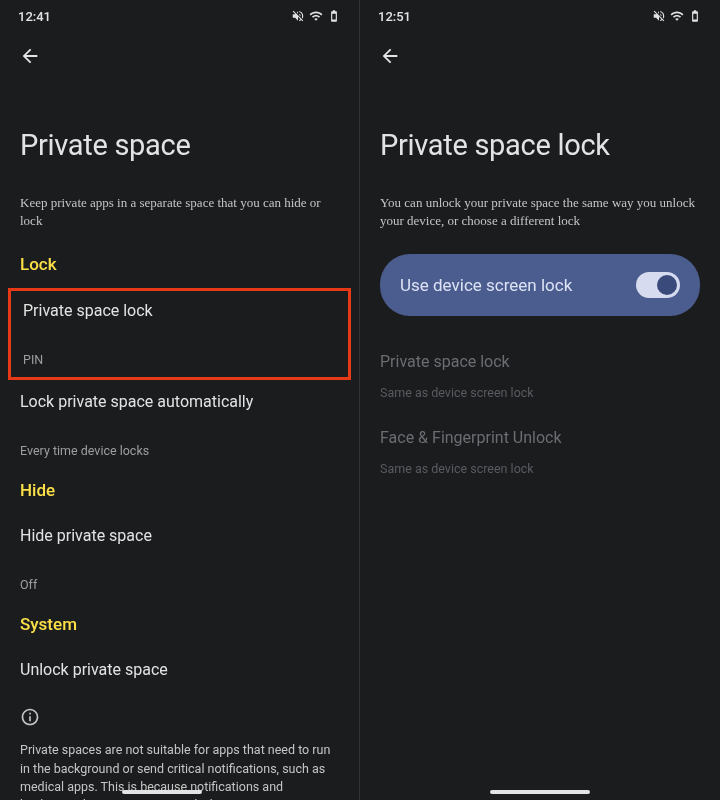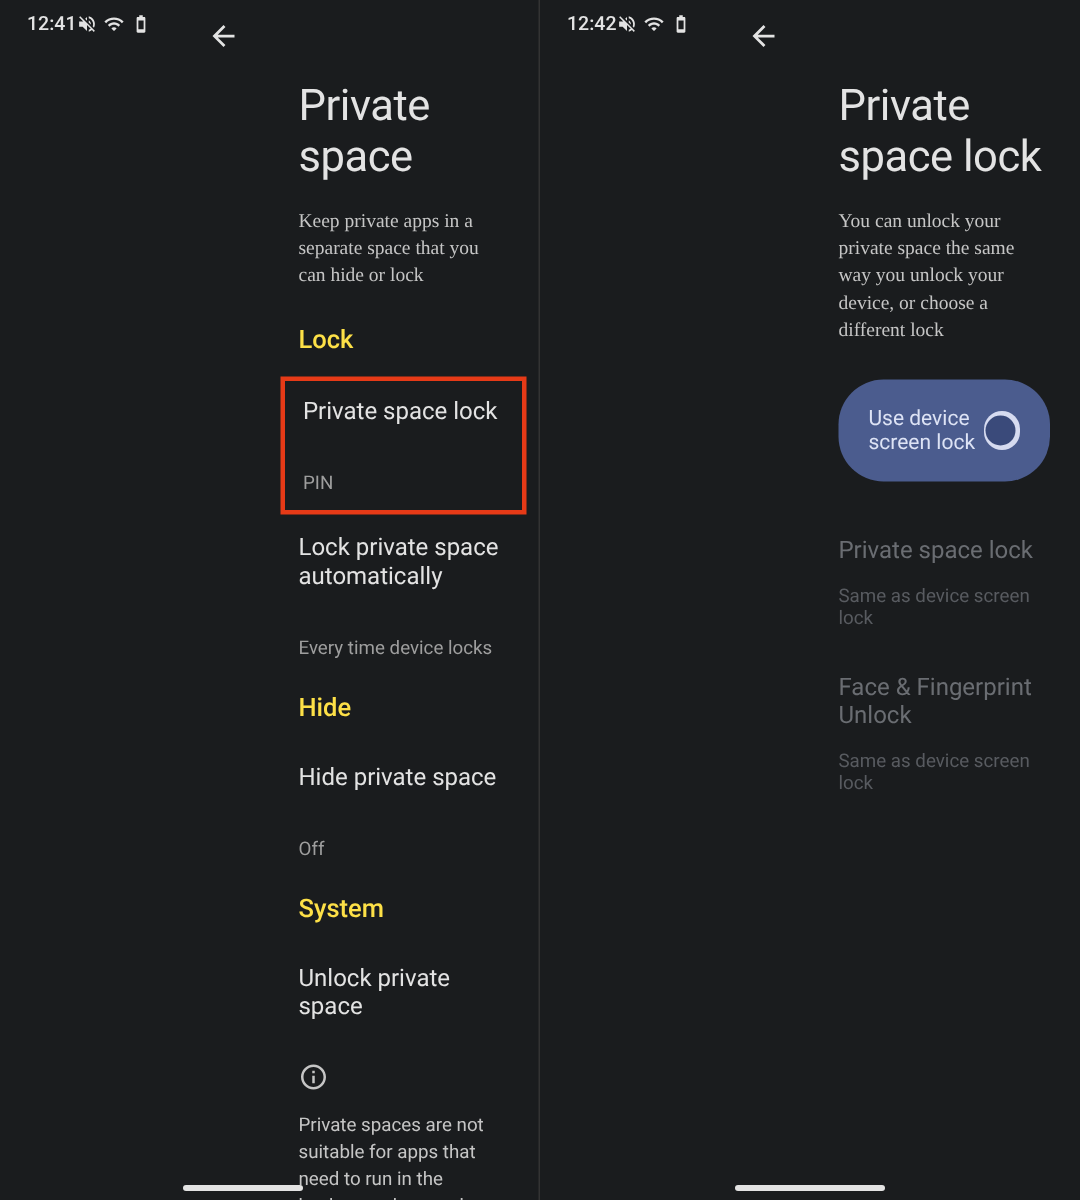--- a/index.html
+++ b/index.html
@@ -11,21 +11,21 @@
       background: #1a1c1e;
       color: #e3e3e3;
       overflow: hidden;
     }
     .panel {
       width: 360px;
       height: 800px;
       background: #1a1c1e;
       position: relative;
       display: flex;
-      flex-direction: row;
+      flex-direction: column;
       justify-content: flex-end;
     }
     .panel-left { border-right: 1px solid #333; }
     .status-bar {
       height: 32px;
       display: flex;
       align-items: center;
       justify-content: space-between;
       padding: 0 18px;
       font-size: 13px;
@@ -53,21 +53,21 @@
     .content {
       flex: 1;
       padding: 0 20px;
       overflow: hidden;
     }
     .page-title {
       font-size: 29px;
       font-weight: 400;
       color: #e3e3e3;
       margin-top: 54px;
-      margin-bottom: 16px;
+      margin-bottom: 32px;
       letter-spacing: -0.3px;
     }
     .page-subtitle {
       font-size: 13px;
       color: #c5c5c5;
       line-height: 1.4;
       margin-bottom: 24px;
       font-family: Liberation Serif, serif;
     }
     .section-header {
@@ -103,21 +103,21 @@
       background: #4b5c8e;
       border-radius: 30px;
       padding: 18px 20px;
       display: flex;
       align-items: center;
       justify-content: space-between;
       margin-top: 10px;
       margin-bottom: 26px;
     }
     .toggle-label {
-      font-size: 14px;
+      font-size: 17px;
       color: #dde3f5;
     }
     .switch {
       width: 44px;
       height: 26px;
       background: #d6dbf0;
       border-radius: 13px;
       position: relative;
     }
     .switch-knob {
@@ -225,21 +225,21 @@
           <path d="M12 2C6.48 2 2 6.48 2 12s4.48 10 10 10 10-4.48 10-10S17.52 2 12 2zm0 18c-4.41 0-8-3.59-8-8s3.59-8 8-8 8 3.59 8 8-3.59 8-8 8zm-1-13h2v2h-2zm0 4h2v6h-2z"></path>
         </svg>
     </div>
     <p class="info-text">Private spaces are not suitable for apps that need to run in the background or send critical notifications, such as medical apps. This is because notifications and background activity are stopped when your space is locked.</p>
   </div>
   <div class="nav-handle nav-handle-left"></div>
 </div>
 
 <div class="panel">
   <div class="status-bar">
-    <span>12:42</span>
+    <span>12:51</span>
     <span class="status-icons">
       <svg viewBox="0 0 24 24">
           <path d="M16.5 12c0-1.77-1.02-3.29-2.5-4.03v2.21l2.45 2.45c.03-.2.05-.41.05-.63zm2.5 0c0 .94-.2 1.82-.54 2.64l1.51 1.51C20.63 14.91 21 13.5 21 12c0-4.28-2.99-7.86-7-8.77v2.06c2.89.86 5 3.54 5 6.71zM4.27 3L3 4.27 7.73 9H3v6h4l5 5v-6.73l4.25 4.25c-.67.52-1.42.93-2.25 1.18v2.06c1.38-.31 2.63-.95 3.69-1.81L19.73 21 21 19.73l-9-9L4.27 3zM12 4L9.91 6.09 12 8.18V4z"></path>
         </svg>
       <svg viewBox="0 0 24 24">
           <path d="M1 9l2 2c4.97-4.97 13.03-4.97 18 0l2-2C16.93 2.93 7.08 2.93 1 9zm8 8l3 3 3-3c-1.65-1.66-4.34-1.66-6 0zm-4-4l2 2c2.76-2.76 7.24-2.76 10 0l2-2C15.14 9.14 8.87 9.14 5 13z"></path>
         </svg>
       <svg viewBox="0 0 24 24">
           <path d="M15.67 4H14V2h-4v2H8.33C7.6 4 7 4.6 7 5.33v15.33C7 21.4 7.6 22 8.33 22h7.33c.74 0 1.34-.6 1.34-1.33V5.33C17 4.6 16.4 4 15.67 4zM15 18H9V8h6v10z"></path>
         </svg>

